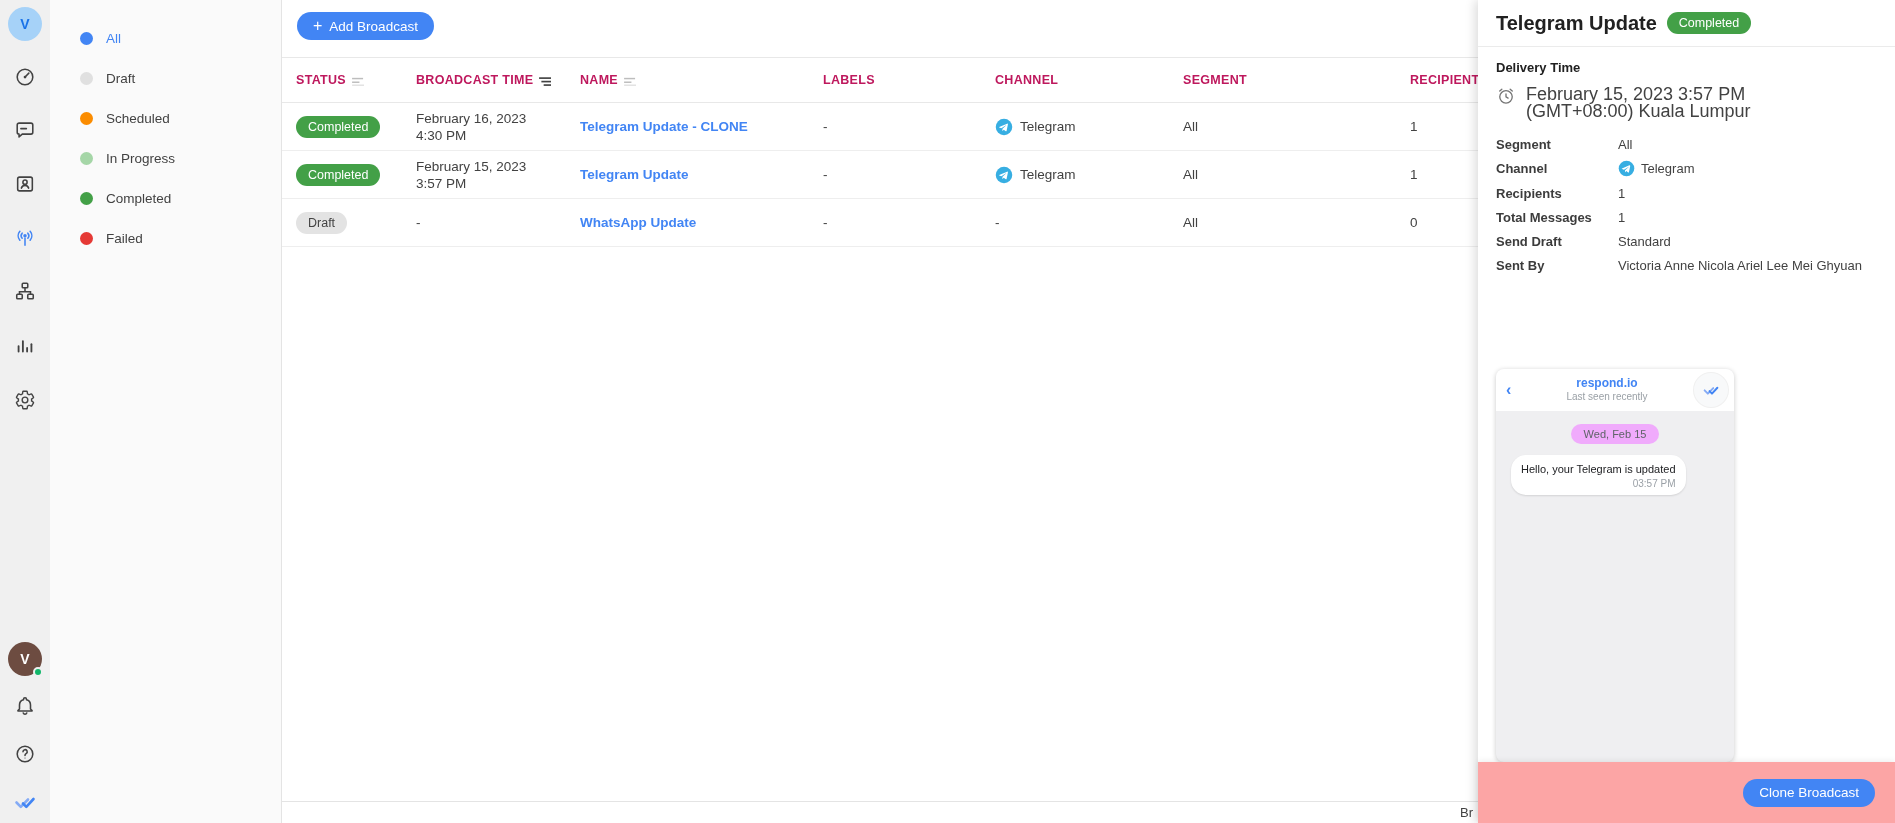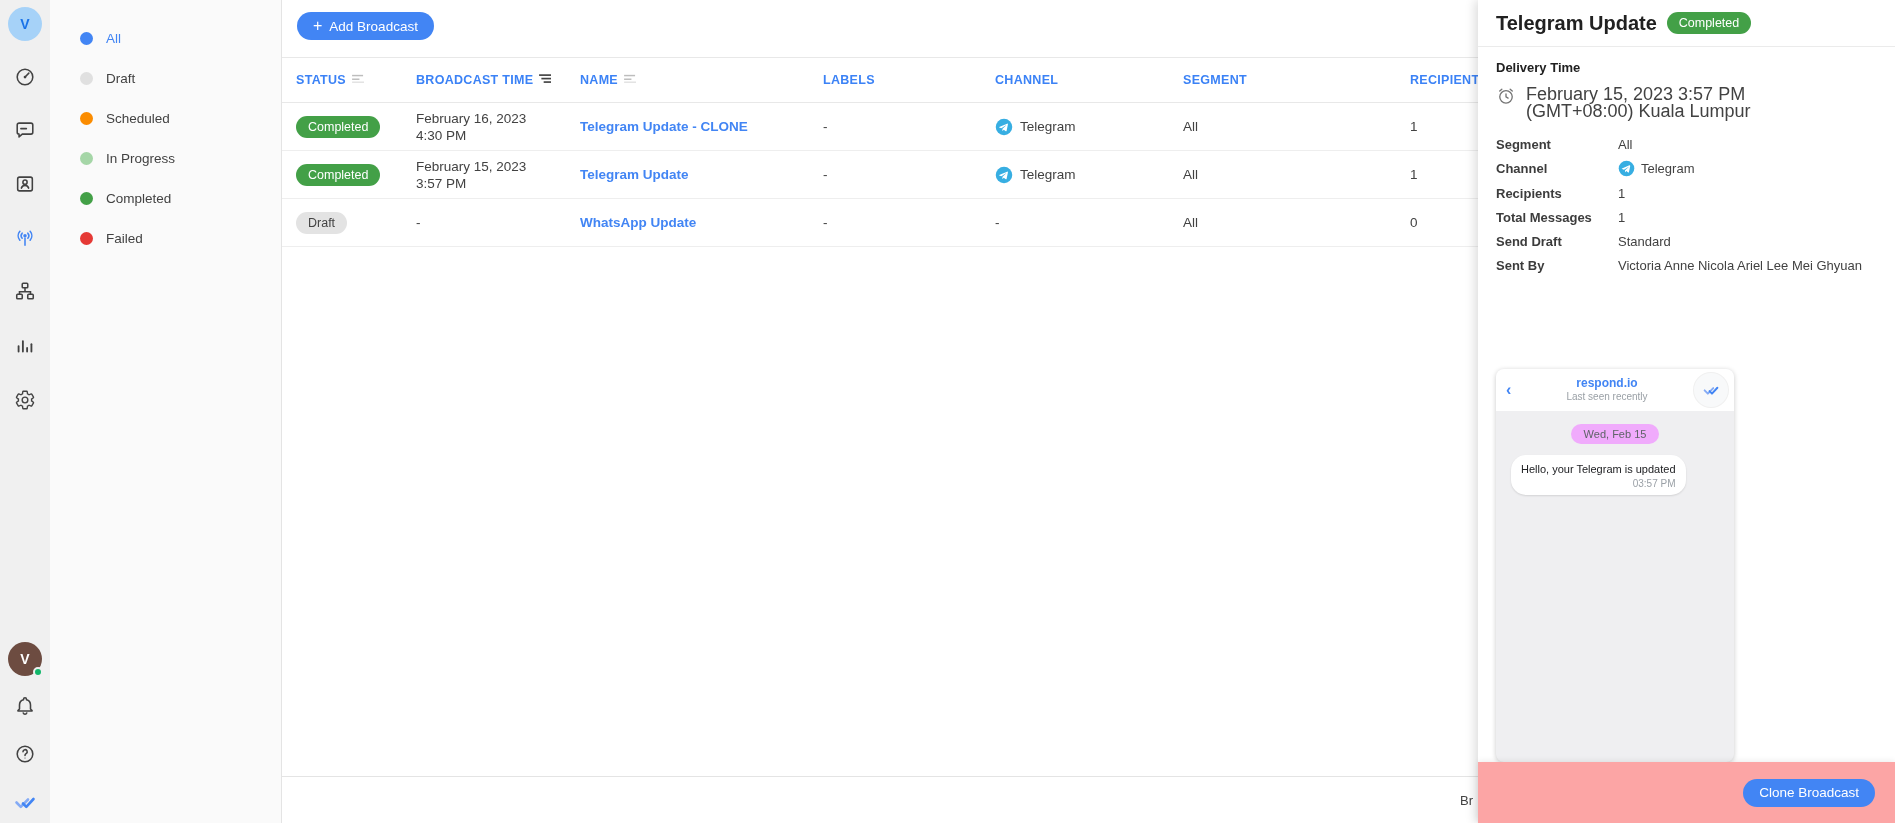--- a/index.html
+++ b/index.html
@@ -30,31 +30,31 @@
   .btn { border:none; border-radius:15px; background:#4285f4; color:#fff; font-size:13.5px;
          font-family:inherit; height:28px; display:inline-flex; align-items:center; gap:7px;
          padding:0 16px; cursor:pointer; }
   #add-btn { position:absolute; left:15px; top:12px; }
   .plus { font-size:16px; line-height:1; margin-top:-1px; }
 
   .t-row { display:grid; grid-template-columns:120px 164px 243px 172px 188px 227px 1fr;
            padding-left:14px; align-items:center; }
   #thead { position:absolute; top:57px; left:0; right:0; height:46px;
            border-top:1px solid #e8e8e8; border-bottom:1px solid #e8e8e8; }
-  .th { display:flex; align-items:flex-start; gap:6px; font-size:12.5px; font-weight:bold;
-        letter-spacing:.3px; color:#3b82f6; cursor:pointer; }
+  .th { display:flex; align-items:flex-end; gap:6px; font-size:12.5px; font-weight:bold;
+        letter-spacing:.3px; color:#be185d; cursor:pointer; }
   #tbody { position:absolute; top:103px; left:0; right:0; }
   .t-row.data { height:48px; border-bottom:1px solid #eeeeee; font-size:13.5px; cursor:pointer; }
   .badge { display:inline-block; border-radius:12px; padding:4px 12px; font-size:12.5px; }
   .badge-green { background:#43a047; color:#fff; }
   .badge-gray  { background:#e3e3e3; color:#424242; }
   .cell-time { line-height:17px; }
   .name-link { color:#4285f4; font-weight:bold; text-decoration:none;margin-top:12px; }
   .chan { display:flex; align-items:center; gap:7px; }
-  #main-footer { position:absolute; left:0; right:0; bottom:0; height:47px; border-top:1px solid #e4e4e4;
+  #main-footer { position:absolute; left:0; right:0; bottom:0; height:22px; border-top:1px solid #e4e4e4;
                  display:flex; align-items:center; font-size:13px; color:#424242; }
   #main-footer span { margin-left:1178px; white-space:nowrap; }
 
   
   #panel { position:absolute; left:1478px; top:0; width:417px; height:823px; background:#fff;
            box-shadow:-3px 0 10px rgba(0,0,0,.14); z-index:10; }
   .panel-head { height:47px; display:flex; align-items:center; gap:10px; padding:0 18px;
                 border-bottom:1px solid #ebebeb; }
   .panel-title { font-size:20px; font-weight:bold; color:#212121; }
   .delivery { padding:13px 18px 0; }

